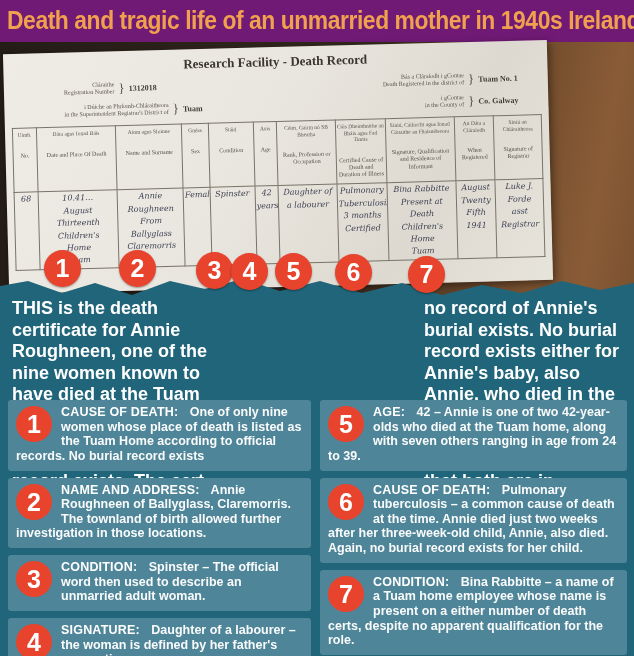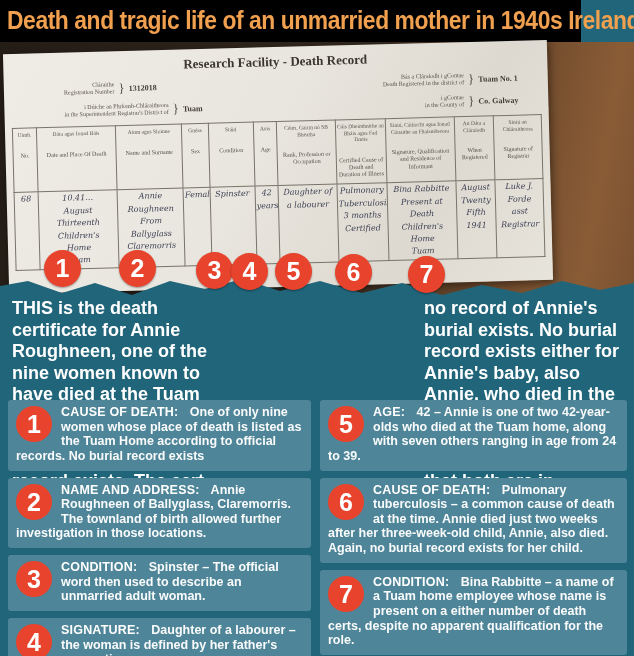--- a/index.html
+++ b/index.html
@@ -1,20 +1,20 @@
 <!DOCTYPE html>
 <html><head>
 <meta charset="utf-8">
 <style>
   html,body{margin:0;padding:0;background:#333;}
   .page{position:relative;width:634px;height:656px;overflow:hidden;
         font-family:"Liberation Sans",sans-serif;background:#20657a;}
 
   
-  .banner{position:absolute;left:0;top:0;width:581px;height:42px;background:#000000;}
+  .banner{position:absolute;left:0;top:0;width:634px;height:42px;background:#701a75;}
   .banner h1{margin:0;padding:5px 0 0 8px;font-size:26px;font-weight:bold;color:#f0a04e;
              letter-spacing:-0.5px;white-space:nowrap;transform:scaleX(.88);transform-origin:left center;}
 
   
   .photo{position:absolute;left:0;top:42px;width:634px;height:254px;
          background:linear-gradient(100deg,#241d16 0%,#33281e 55%,#6e4a2c 78%,#8a5c36 92%,#7a5130 100%);}
   .paper{position:absolute;left:6px;top:5px;width:544px;height:240px;
          background:linear-gradient(120deg,#efece5 0%,#e9e6df 45%,#ddd9d0 75%,#e7e4dc 100%);
          transform:rotate(-1.5deg);box-shadow:2px 3px 8px rgba(0,0,0,.45);
          font-family:"Liberation Serif",serif;color:#4a463e;}

